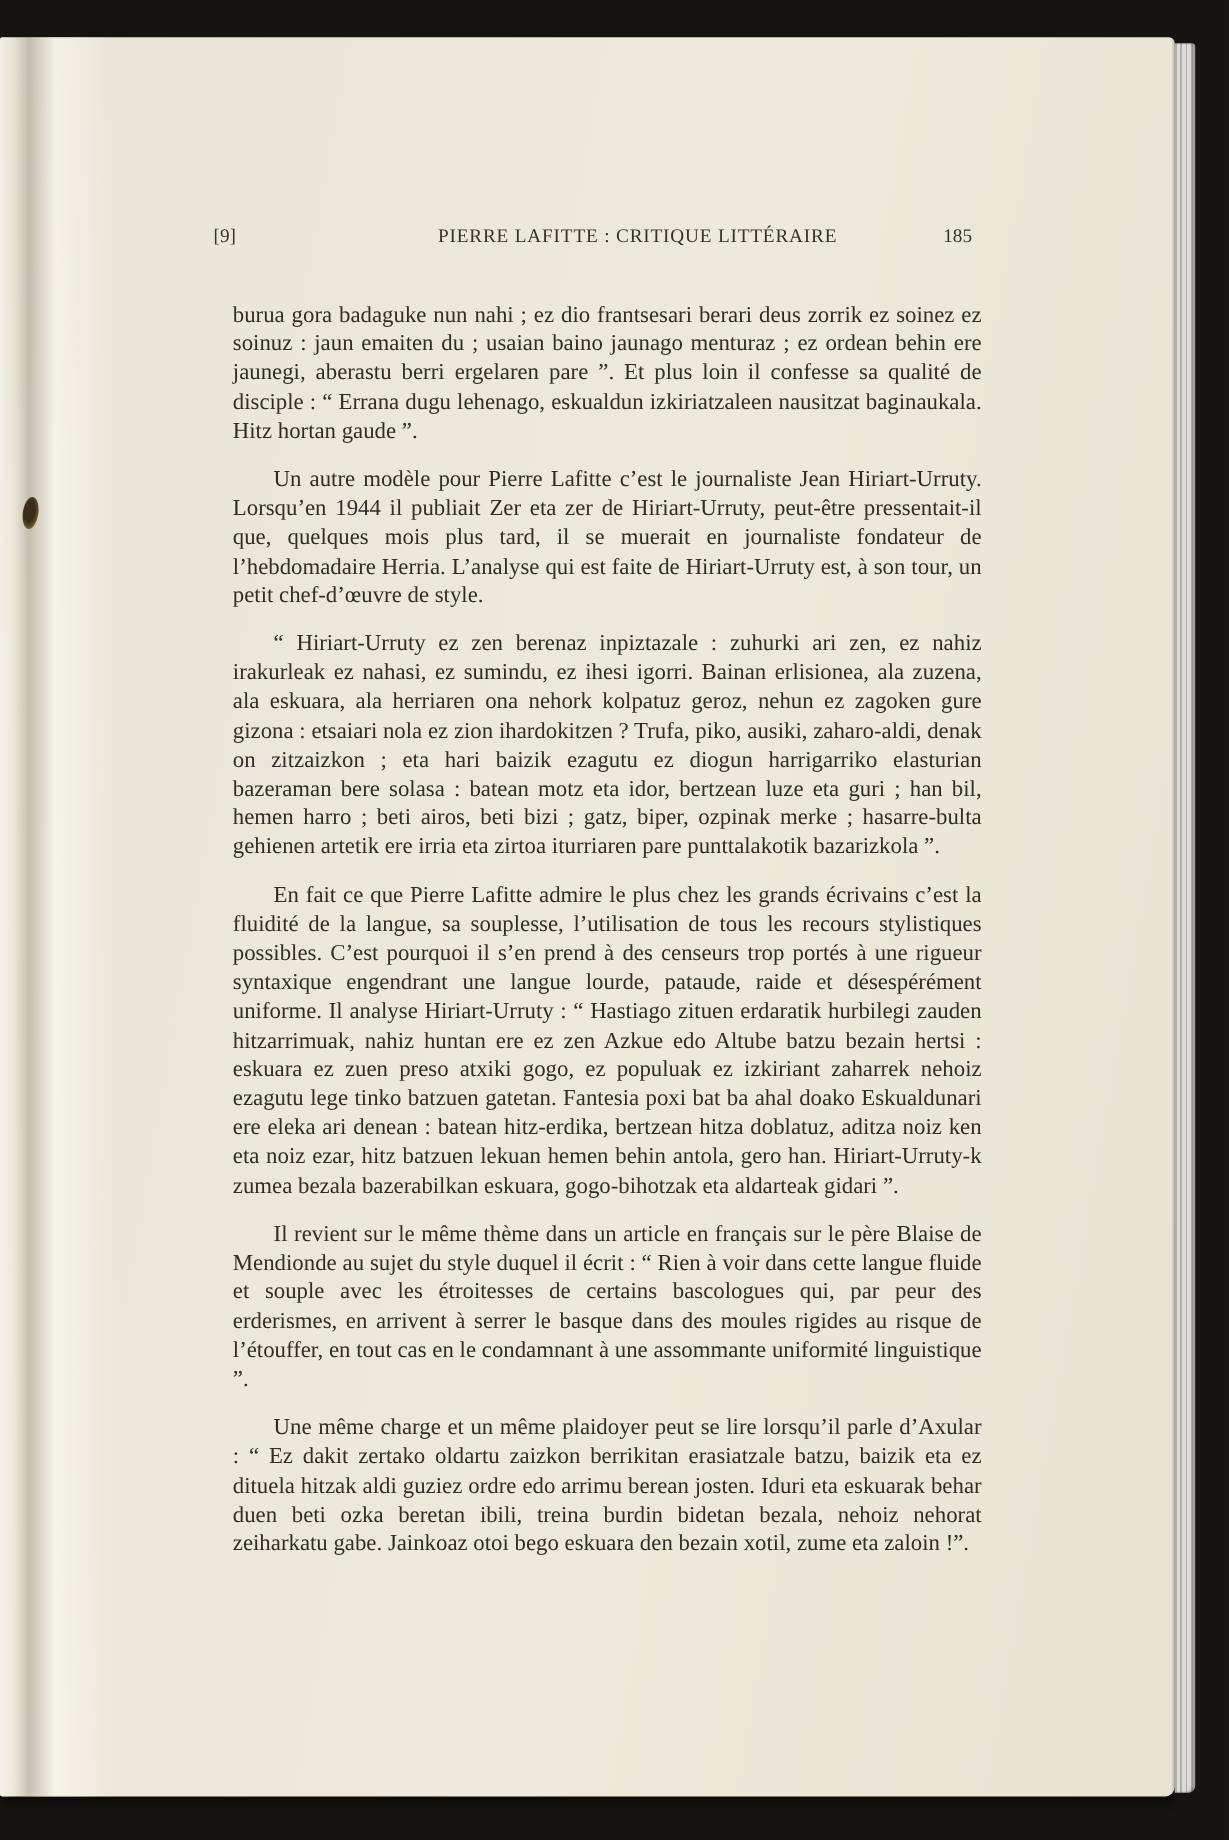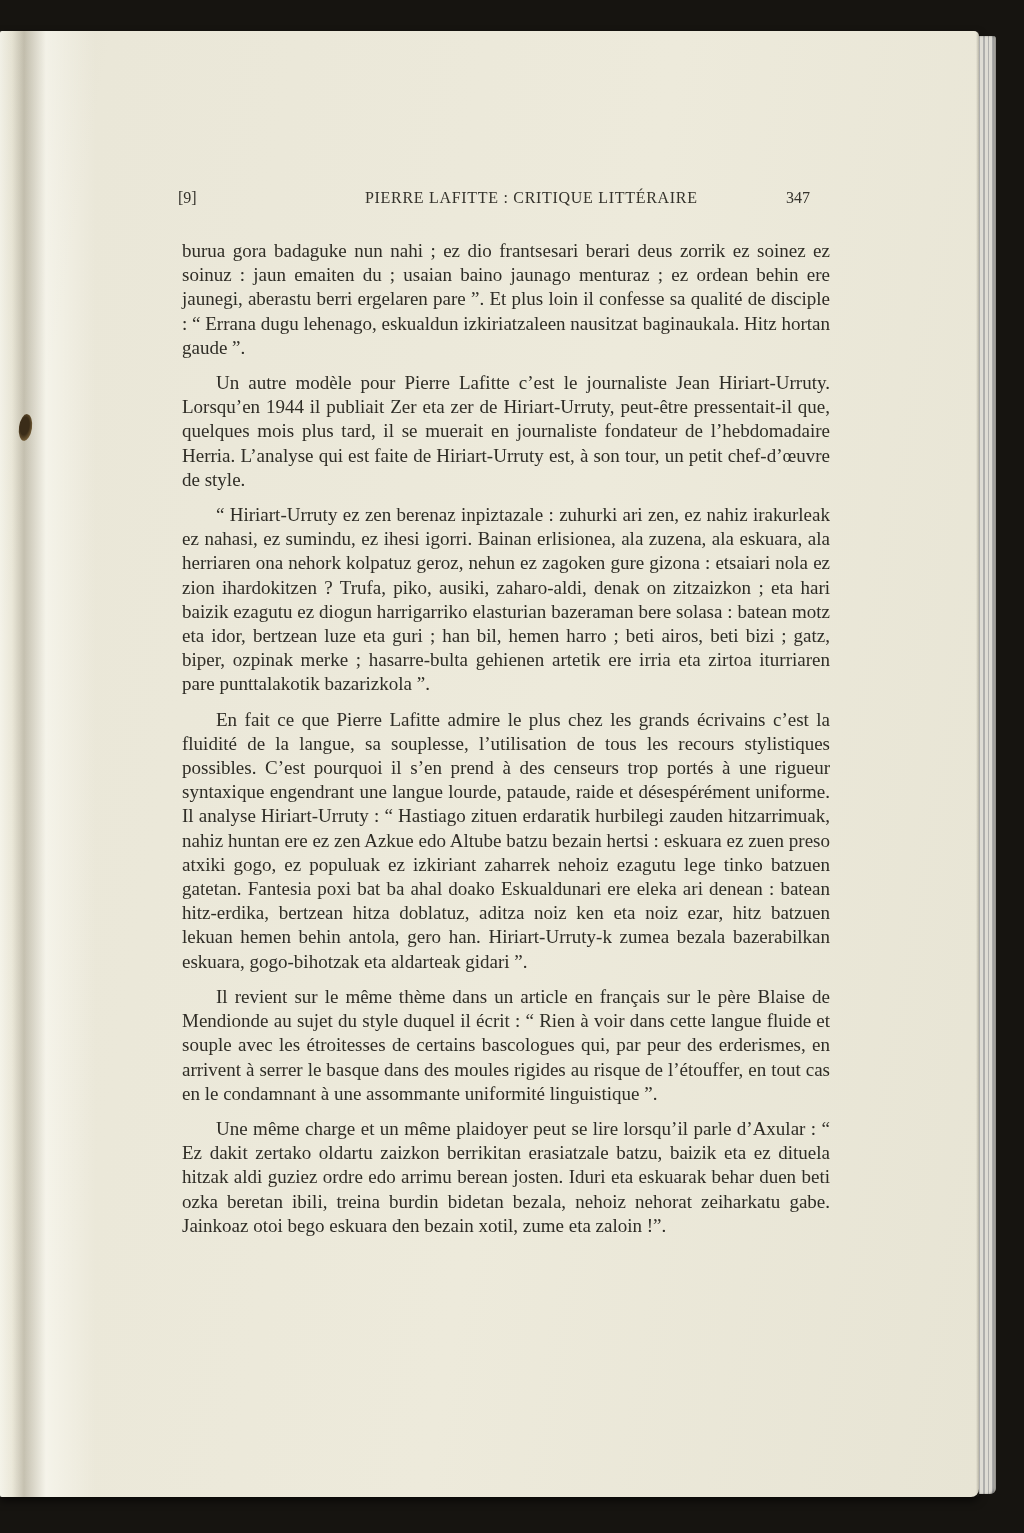--- a/index.html
+++ b/index.html
@@ -57,36 +57,36 @@
     position:absolute;left:50%;top:0;transform:translateX(-52%);
     letter-spacing:0.7px;white-space:nowrap;margin-left:44px;
   }
   .header .pageno{position:absolute;right:0;top:0;}
   .body-text{
     position:absolute;top:204px;left:178px;width:656px;
     font-size:19px;line-height:24.2px;
     color:var(--ink);
     text-align:justify;
   }
-  .para{margin:4px;}
+  .para{margin:16px;}
   .para + .para{margin-top:11px;}
   .para.indent{text-indent:34px;}
   .italic{}
 </style>
 </head>
 <body>
 
 <div class="scene">
   <div class="page">
     <div class="crease"></div>
     <div class="speck"></div>
     <div class="header">
       <span class="num">[9]</span>
       <span class="title">PIERRE LAFITTE : CRITIQUE LITTÉRAIRE</span>
-      <span class="pageno">347</span>
+      <span class="pageno">185</span>
     </div>
     <div class="body-text" id="body-text">
         <p class="para"><span>burua gora badaguke nun nahi ; ez dio frantsesari berari deus zorrik ez soinez ez soinuz : jaun emaiten du ; usaian baino jaunago menturaz ; ez ordean behin ere jaunegi, aberastu berri ergelaren pare ”. Et plus loin il confesse sa qualité de disciple : “ Errana dugu lehenago, eskualdun izkiriatzaleen nausitzat baginaukala. Hitz hortan gaude ”.</span></p>
         <p class="para indent"><span>Un autre modèle pour Pierre Lafitte c’est le journaliste Jean Hiriart-Urruty. Lorsqu’en 1944 il publiait </span><span class="italic">Zer eta zer</span><span> de Hiriart-Urruty, peut-être pressentait-il que, quelques mois plus tard, il se muerait en journaliste fondateur de l’hebdomadaire </span><span class="italic">Herria.</span><span> L’analyse qui est faite de Hiriart-Urruty est, à son tour, un petit chef-d’œuvre de style.</span></p>
         <p class="para indent"><span>“ Hiriart-Urruty ez zen berenaz inpiztazale : zuhurki ari zen, ez nahiz irakurleak ez nahasi, ez sumindu, ez ihesi igorri. Bainan erlisionea, ala zuzena, ala eskuara, ala herriaren ona nehork kolpatuz geroz, nehun ez zagoken gure gizona : etsaiari nola ez zion ihardokitzen ? Trufa, piko, ausiki, zaharo-aldi, denak on zitzaizkon ; eta hari baizik ezagutu ez diogun harrigarriko elasturian bazeraman bere solasa : batean motz eta idor, bertzean luze eta guri ; han bil, hemen harro ; beti airos, beti bizi ; gatz, biper, ozpinak merke ; hasarre-bulta gehienen artetik ere irria eta zirtoa iturriaren pare punttalakotik bazarizkola ”.</span></p>
         <p class="para indent"><span>En fait ce que Pierre Lafitte admire le plus chez les grands écrivains c’est la fluidité de la langue, sa souplesse, l’utilisation de tous les recours stylistiques possibles. C’est pourquoi il s’en prend à des censeurs trop portés à une rigueur syntaxique engendrant une langue lourde, pataude, raide et désespérément uniforme. Il analyse Hiriart-Urruty : “ Hastiago zituen erdaratik hurbilegi zauden hitzarrimuak, nahiz huntan ere ez zen Azkue edo Altube batzu bezain hertsi : eskuara ez zuen preso atxiki gogo, ez populuak ez izkiriant zaharrek nehoiz ezagutu lege tinko batzuen gatetan. Fantesia poxi bat ba ahal doako Eskualdunari ere eleka ari denean : batean hitz-erdika, bertzean hitza doblatuz, aditza noiz ken eta noiz ezar, hitz batzuen lekuan hemen behin antola, gero han. Hiriart-Urruty-k zumea bezala bazerabilkan eskuara, gogo-bihotzak eta aldarteak gidari ”.</span></p>
         <p class="para indent"><span>Il revient sur le même thème dans un article en français sur le père Blaise de Mendionde au sujet du style duquel il écrit : “ Rien à voir dans cette langue fluide et souple avec les étroitesses de certains bascologues qui, par peur des </span><span class="italic">erderismes,</span><span> en arrivent à serrer le basque dans des moules rigides au risque de l’étouffer, en tout cas en le condamnant à une assommante uniformité linguistique ”.</span></p>
         <p class="para indent"><span>Une même charge et un même plaidoyer peut se lire lorsqu’il parle d’Axular : “ Ez dakit zertako oldartu zaizkon berrikitan erasiatzale batzu, baizik eta ez dituela hitzak aldi guziez ordre edo arrimu berean josten. Iduri eta eskuarak behar duen beti ozka beretan ibili, treina burdin bidetan bezala, nehoiz nehorat zeiharkatu gabe. Jainkoaz otoi bego eskuara den bezain xotil, zume eta zaloin !”.</span></p>
       </div>
   </div>

